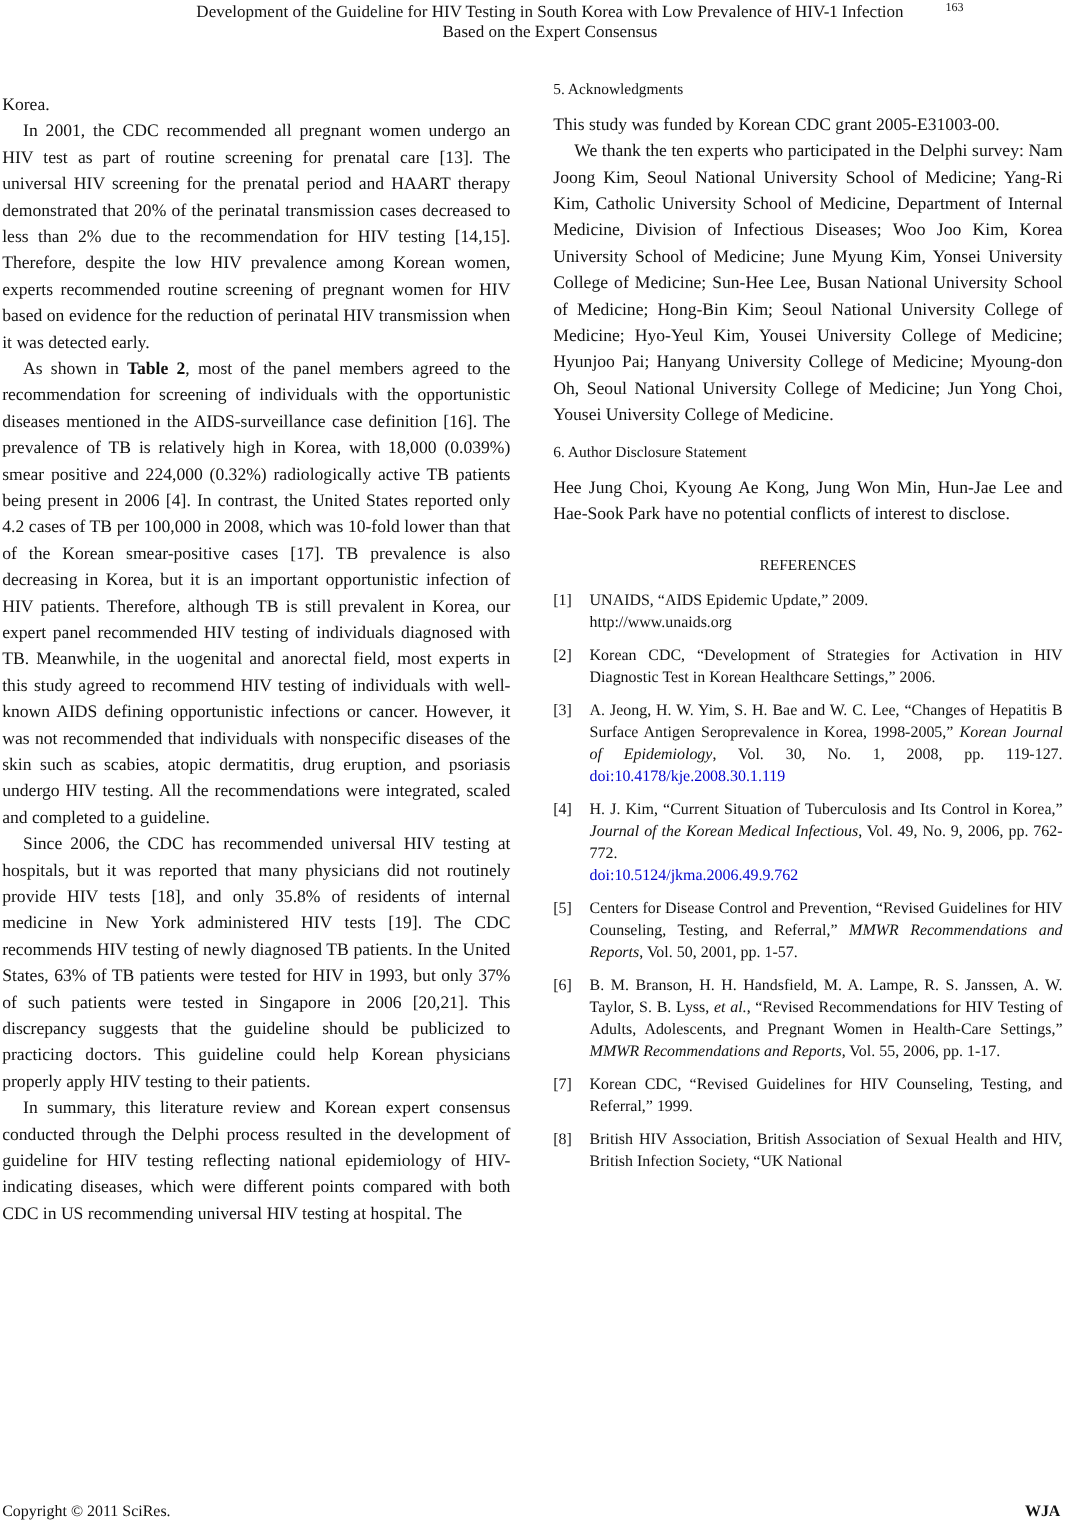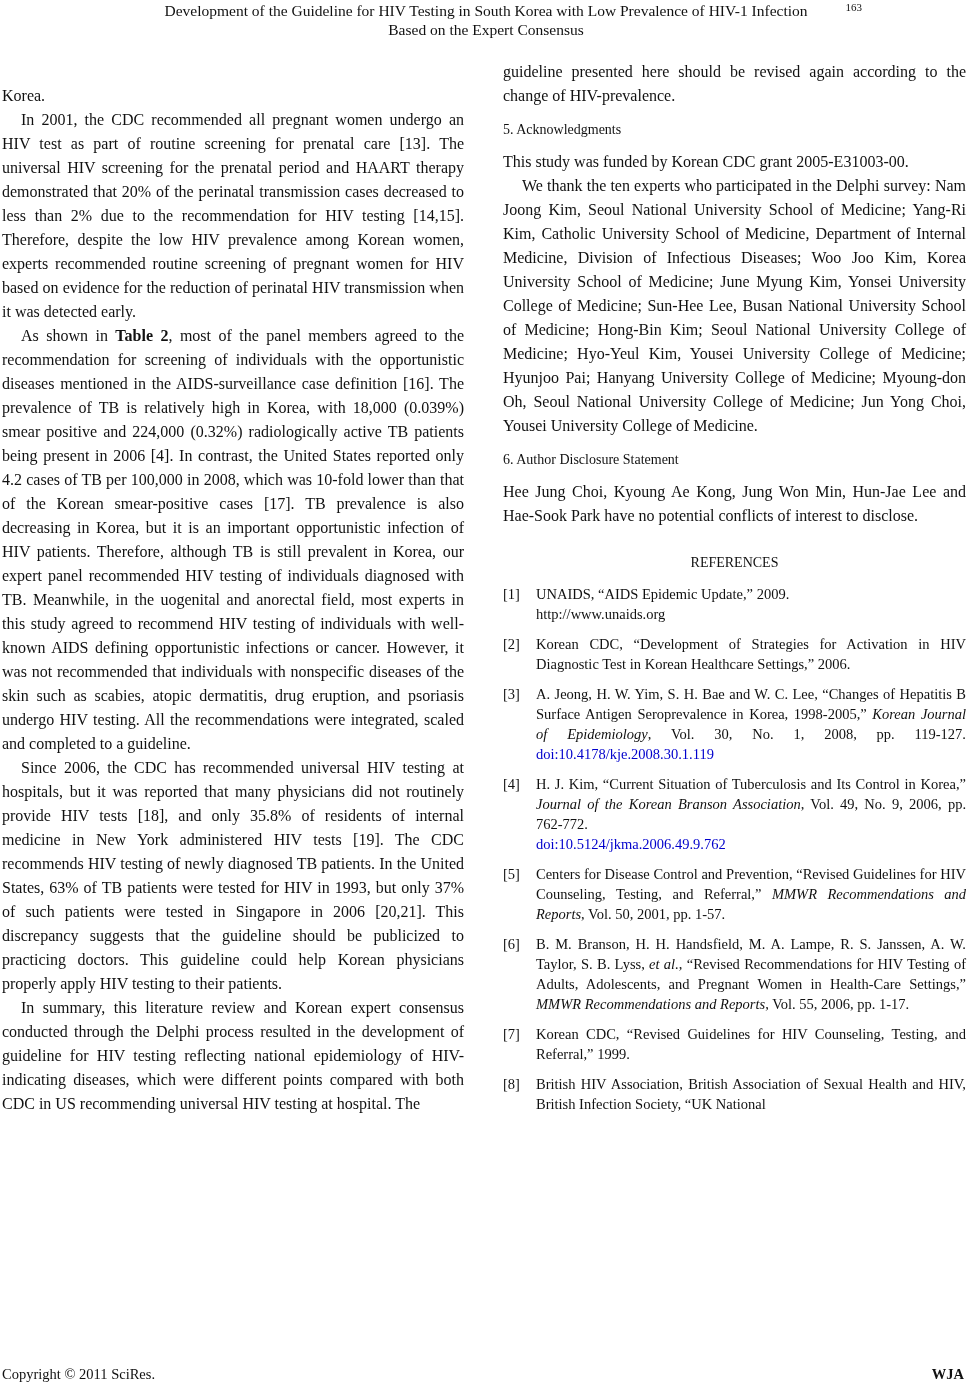--- a/index.html
+++ b/index.html
@@ -1,21 +1,21 @@
 <!DOCTYPE html>
 <html><head>
 <meta charset="utf-8">
 <style>
   html, body { margin: 0; padding: 0; background: #ffffff; }
   body {
     width: 968px; height: 1386px; position: relative; overflow: hidden;
     font-family: "Liberation Serif", serif; color: #111; 
   }
   .header {
-    position: absolute; top: 0; left: 2px; width: 864px; height: 40px;
+    position: absolute; top: 0; left: 16px; width: 864px; height: 40px;
   }
   .header .title {
     position: absolute; left: 0; width: 968px; text-align: center;
     font-size: 15.5px; line-height: 19px; top: 1px;
   }
   .header .page-num {
     position: absolute; right: 4px; top: 1px; font-size: 11px;
   }
   .col {
     position: absolute; top: 60px; width: 462px;
@@ -55,21 +55,20 @@
 
 <div class="col left">
   <p>Korea.</p>
   <p class="indent">In 2001, the CDC recommended all pregnant women undergo an HIV test as part of routine screening for prenatal care [13]. The universal HIV screening for the prenatal period and HAART therapy demonstrated that 20% of the perinatal transmission cases decreased to less than 2% due to the recommendation for HIV testing [14,15]. Therefore, despite the low HIV prevalence among Korean women, experts recommended routine screening of pregnant women for HIV based on evidence for the reduction of perinatal HIV transmission when it was detected early.</p>
   <p class="indent"><span>As shown in </span><b>Table 2</b><span>, </span><span>most of the panel members agreed to the recommendation for screening of individuals with the opportunistic diseases mentioned in the AIDS-surveillance case definition [16]. The prevalence of TB is relatively high in Korea, with 18,000 (0.039%) smear positive and 224,000 (0.32%) radiologically active TB patients being present in 2006 [4]. In contrast, the United States reported only 4.2 cases of TB per 100,000 in 2008, which was 10-fold lower than that of the Korean smear-positive cases [17]. TB prevalence is also decreasing in Korea, but it is an important opportunistic infection of HIV patients. Therefore, although TB is still prevalent in Korea, our expert panel recommended HIV testing of individuals diagnosed with TB. Meanwhile, in the uogenital and anorectal field, most experts in this study agreed to recommend HIV testing of individuals with well-known AIDS defining opportunistic infections or cancer. However, it was not recommended that individuals with nonspecific diseases of the skin such as scabies, atopic dermatitis, drug eruption, and psoriasis undergo HIV testing. All the recommendations were integrated, scaled and completed to a guideline.</span></p>
   <p class="indent">Since 2006, the CDC has recommended universal HIV testing at hospitals, but it was reported that many physicians did not routinely provide HIV tests [18], and only 35.8% of residents of internal medicine in New York administered HIV tests [19]. The CDC recommends HIV testing of newly diagnosed TB patients. In the United States, 63% of TB patients were tested for HIV in 1993, but only 37% of such patients were tested in Singapore in 2006 [20,21]. This discrepancy suggests that the guideline should be publicized to practicing doctors. This guideline could help Korean physicians properly apply HIV testing to their patients.</p>
   <p class="indent">In summary, this literature review and Korean expert consensus conducted through the Delphi process resulted in the development of guideline for HIV testing reflecting national epidemiology of HIV-indicating diseases, which were different points compared with both CDC in US recommending universal HIV testing at hospital. The</p>
 </div>
 
 <div class="col right">
-  <p>guideline presented here should be revised again according to the change of HIV-prevalence.</p>
   <h2>5. Acknowledgments</h2>
   <p>This study was funded by Korean CDC grant 2005-E31003-00.</p>
   <p class="indent">We thank the ten experts who participated in the Delphi survey: Nam Joong Kim, Seoul National University School of Medicine; Yang-Ri Kim, Catholic University School of Medicine, Department of Internal Medicine, Division of Infectious Diseases; Woo Joo Kim, Korea University School of Medicine; June Myung Kim, Yonsei University College of Medicine; Sun-Hee Lee, Busan National University School of Medicine; Hong-Bin Kim; Seoul National University College of Medicine; Hyo-Yeul Kim, Yousei University College of Medicine; Hyunjoo Pai; Hanyang University College of Medicine; Myoung-don Oh, Seoul National University College of Medicine; Jun Yong Choi, Yousei University College of Medicine.</p>
   <h2>6. Author Disclosure Statement</h2>
   <p>Hee Jung Choi, Kyoung Ae Kong, Jung Won Min, Hun-Jae Lee and Hae-Sook Park have no potential conflicts of interest to disclose.</p>
   <h2 class="refs">REFERENCES</h2>
 
   <div class="refs-list">
     <div class="ref">
       <span class="num">[1]</span>
@@ -78,21 +77,21 @@
     <div class="ref">
       <span class="num">[2]</span>
       <span class="txt">Korean CDC, “Development of Strategies for Activation in HIV Diagnostic Test in Korean Healthcare Settings,” 2006.</span>
     </div>
     <div class="ref">
       <span class="num">[3]</span>
       <span class="txt"><span>A. Jeong, H. W. Yim, S. H. Bae and W. C. Lee, “Changes of Hepatitis B Surface Antigen Seroprevalence in Korea, 1998-2005,” </span><i>Korean Journal of Epidemiology</i><span>, Vol. 30, No. 1, 2008, pp. 119-127. </span><a>doi:10.4178/kje.2008.30.1.119</a></span>
     </div>
     <div class="ref">
       <span class="num">[4]</span>
-      <span class="txt"><span>H. J. Kim, “Current Situation of Tuberculosis and Its Control in Korea,” </span><i>Journal of the Korean Branson Association</i><span>, Vol. 49, No. 9, 2006, pp. 762-772. </span><br><a>doi:10.5124/jkma.2006.49.9.762</a></span>
+      <span class="txt"><span>H. J. Kim, “Current Situation of Tuberculosis and Its Control in Korea,” </span><i>Journal of the Korean Medical Infectious</i><span>, Vol. 49, No. 9, 2006, pp. 762-772. </span><br><a>doi:10.5124/jkma.2006.49.9.762</a></span>
     </div>
     <div class="ref">
       <span class="num">[5]</span>
       <span class="txt"><span>Centers for Disease Control and Prevention, “Revised Guidelines for HIV Counseling, Testing, and Referral,” </span><i>MMWR Recommendations and Reports</i><span>, Vol. 50, 2001, pp. 1-57.</span></span>
     </div>
     <div class="ref">
       <span class="num">[6]</span>
       <span class="txt"><span>B. M. Branson, H. H. Handsfield, M. A. Lampe, R. S. Janssen, A. W. Taylor, S. B. Lyss, </span><i>et al.</i><span>, “Revised Recommendations for HIV Testing of Adults, Adolescents, and Pregnant Women in Health-Care Settings,” </span><i>MMWR Recommendations and Reports</i><span>, Vol. 55, 2006, pp. 1-17.</span></span>
     </div>
     <div class="ref">

